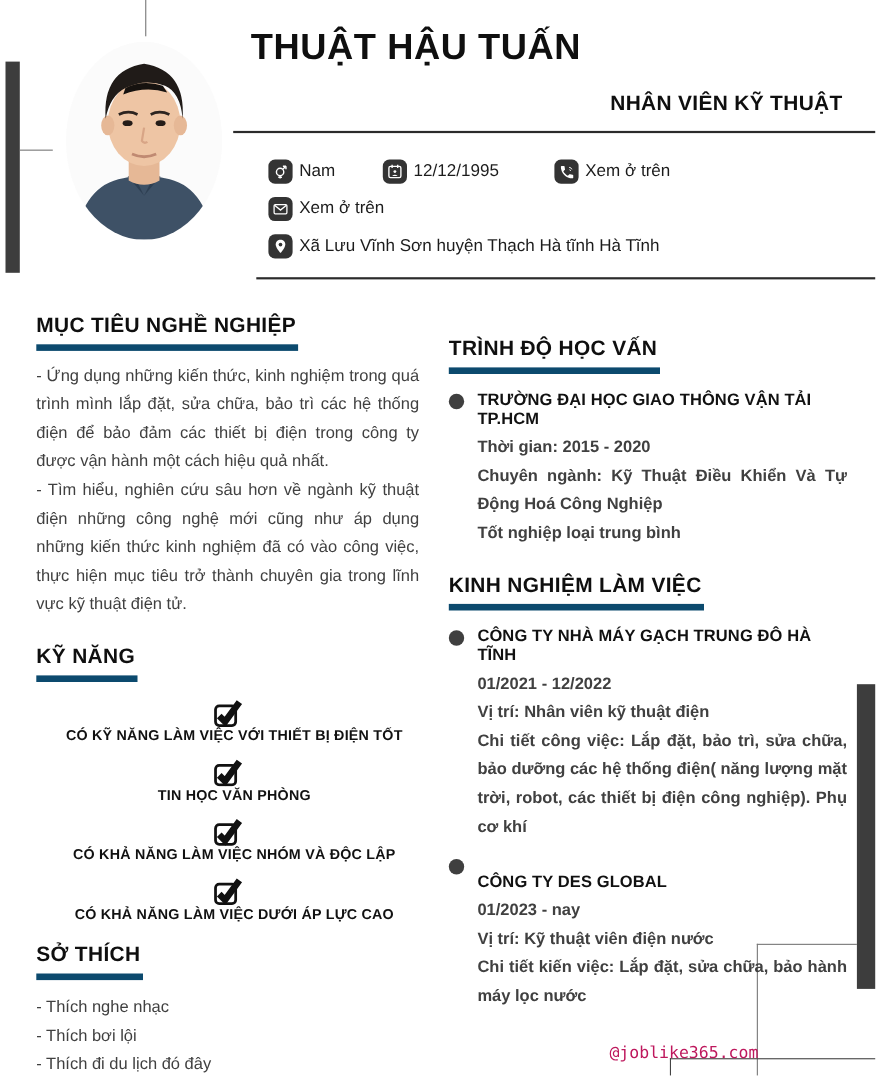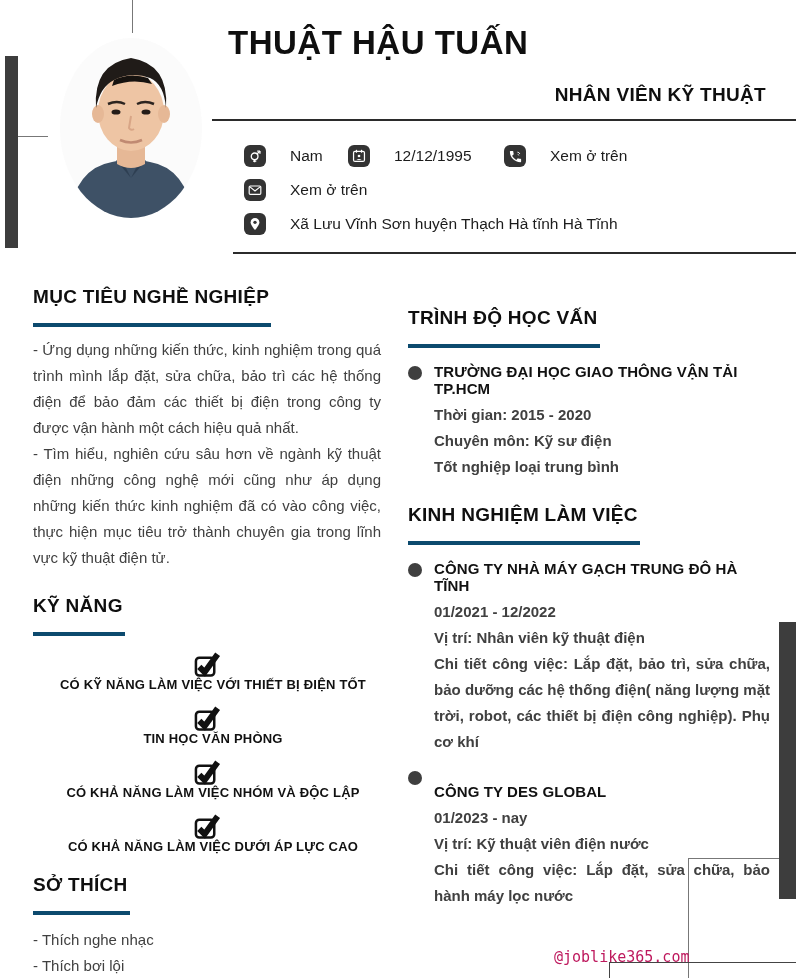--- a/index.html
+++ b/index.html
@@ -38,30 +38,30 @@
   }
   .hr1 { position:absolute; left:212px; top:119px; width:584px; height:2px; background:#2b2b2b; }
   .hr2 { position:absolute; left:233px; top:252px; width:563px; height:2px; background:#2b2b2b; }
   .contact-row { position:absolute; display:flex; align-items:center; }
   .cicon {
     width:22px; height:22px; border-radius:6px;
     background:#333; display:flex; align-items:center; justify-content:center;
     flex:0 0 22px;
   }
   .cicon svg { display:block; }
-  .ctext { font-size:15.5px; color:#1c1c1c; margin-left:24px; }
+  .ctext { font-size:15.5px; color:#1c1c1c; margin-left:6px; }
   
   .col-left  { position:absolute; left:33px;  top:286px; width:348px; }
   .col-right { position:absolute; left:408px; top:286px; width:362px;margin-top:21px; }
   .sec-heading {
     display:inline-block;
     font-size:19px; font-weight:700; color:#0f0f0f;
     letter-spacing:.3px;
-    border-bottom:4px solid #0c4a6e;
-    padding-bottom:15px; padding-right:2px;
+    border-bottom:6px solid #0c4a6e;
+    padding-bottom:5px; padding-right:2px;
   }
   .body-text { font-size:15px; line-height:26px; color:#404040; }
   .justify { text-align:justify; }
   .objective-paras { margin-top:10px; }
   .mt-sec { margin-top:24px; }
   
   .skill-list { margin-top:14px; }
   .skill-row { display:flex; align-items:center; margin-bottom:12px;flex-direction:column; }
   .skill-row svg { flex:0 0 27px; display:block; }
   .skill-label {
@@ -245,38 +245,38 @@
     </div>
   </div>
 
   <div class="col-right">
 
     <div class="sec-heading">TRÌNH ĐỘ HỌC VẤN</div>
     <div class="entry">
       <span class="entry-bullet"></span>
       <div class="entry-title">TRƯỜNG ĐẠI HỌC GIAO THÔNG VẬN TẢI TP.HCM</div>
       <div class="body-text">Thời gian: 2015 - 2020</div>
-      <div class="body-text">Chuyên môn: Kỹ sư điện</div>
+      <div class="body-text justify">Chuyên ngành: Kỹ Thuật Điều Khiển Và Tự Động Hoá Công Nghiệp</div>
       <div class="body-text">Tốt nghiệp loại trung bình</div>
     </div>
 
     <div class="mt-sec">
       <div class="sec-heading">KINH NGHIỆM LÀM VIỆC</div>
     </div>
     <div class="entry">
       <span class="entry-bullet"></span>
       <div class="entry-title">CÔNG TY NHÀ MÁY GẠCH TRUNG ĐÔ HÀ TĨNH</div>
       <div class="body-text">01/2021 - 12/2022</div>
       <div class="body-text">Vị trí: Nhân viên kỹ thuật điện</div>
       <div class="body-text justify">Chi tiết công việc: Lắp đặt, bảo trì, sửa chữa, bảo dưỡng các hệ thống điện( năng lượng mặt trời, robot, các thiết bị điện công nghiệp). Phụ cơ khí</div>
     </div>
     <div class="entry entry2">
       <span class="entry-bullet raised"></span>
       <div class="entry-title">CÔNG TY DES GLOBAL</div>
       <div class="body-text">01/2023 - nay</div>
       <div class="body-text">Vị trí: Kỹ thuật viên điện nước</div>
-      <div class="body-text justify">Chi tiết công việc: Lắp đặt, sửa chữa, bảo hành máy lọc nước</div>
+      <div class="body-text justify">Chi tiết kiến việc: Lắp đặt, sửa chữa, bảo hành máy lọc nước</div>
     </div>
   </div>
 
   <div class="watermark">@joblike365.com</div>
 
 </div>
 
 </body></html>

